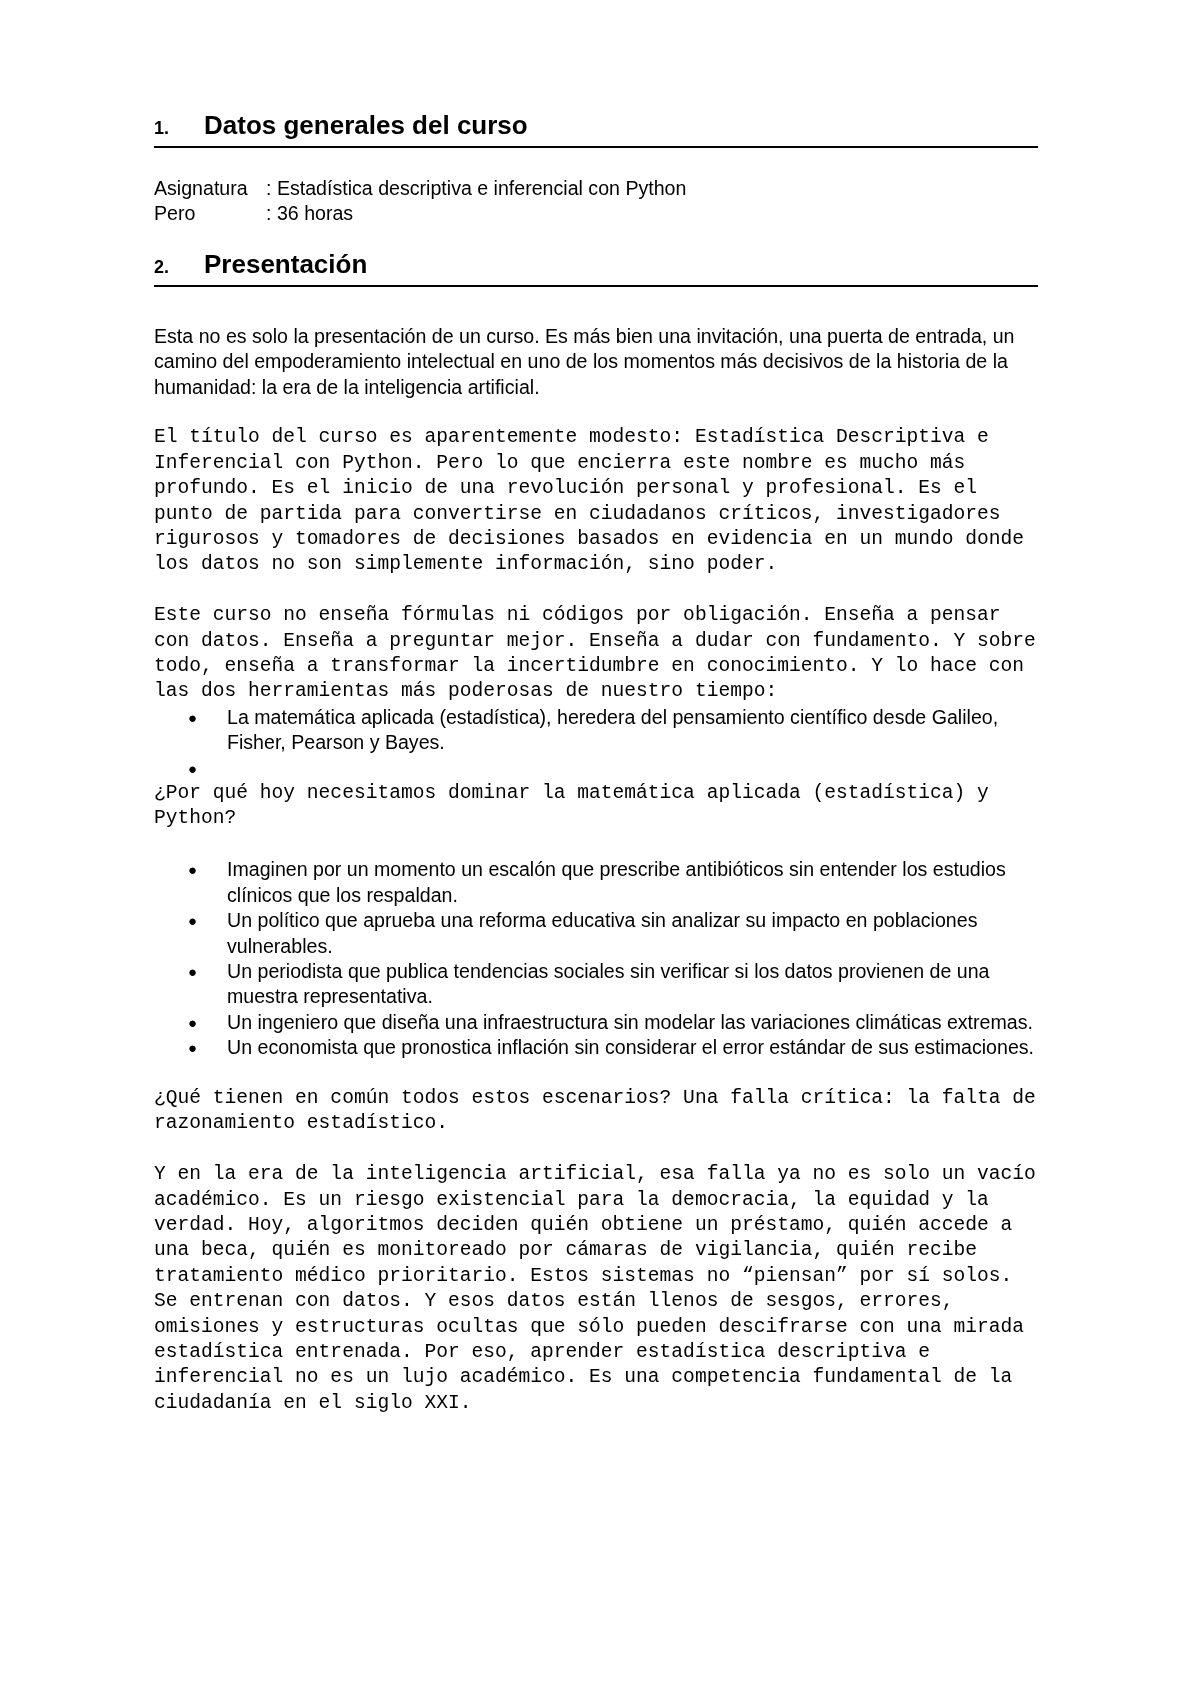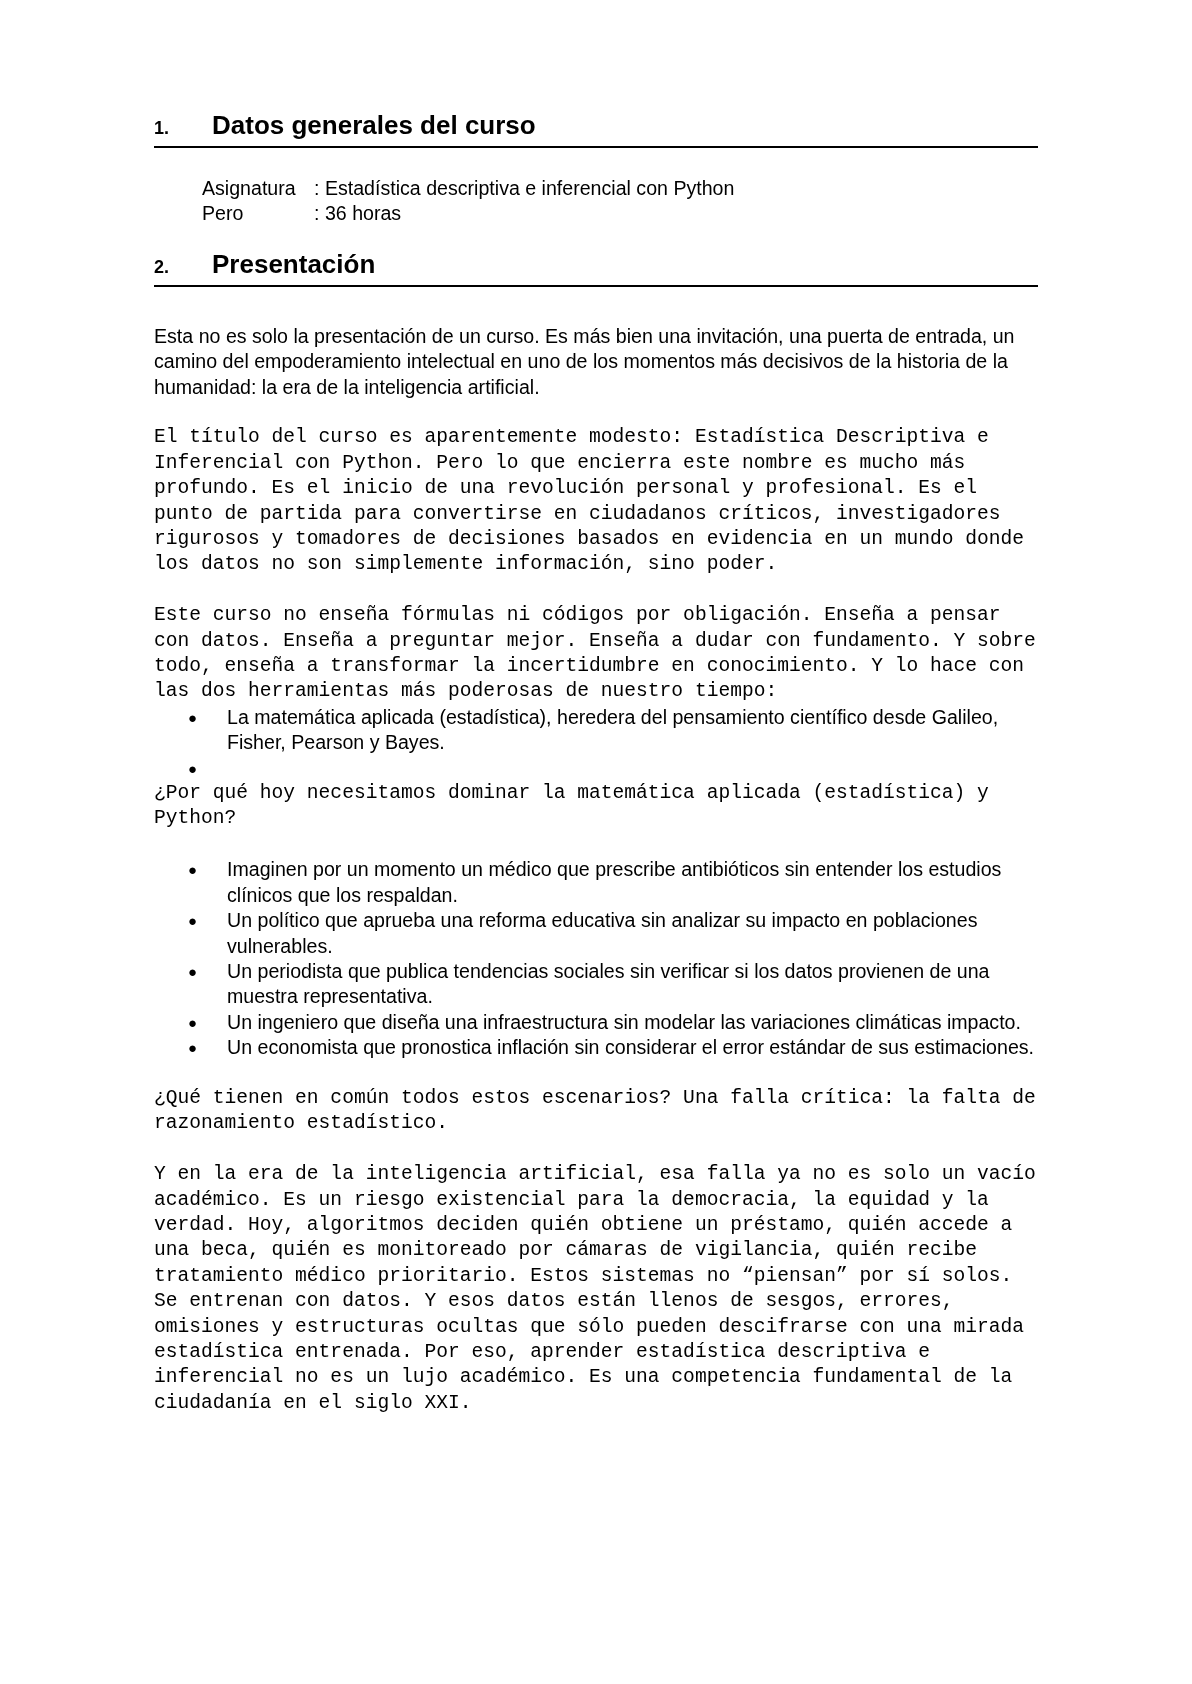--- a/index.html
+++ b/index.html
@@ -2,25 +2,25 @@
 <html><head>
 <meta charset="utf-8">
 <style>
   html, body { margin: 0; padding: 0; background: #ffffff; }
   body { width: 1192px; height: 1684px; position: relative; overflow: hidden;
          font-family: "Liberation Sans", sans-serif; color: #000; }
   .page { position: absolute; left: 0; top: 0; width: 1192px; height: 1684px; }
   .content { position: absolute; left: 154px; top: 108px; width: 884px; }
   .heading { position: relative; border-bottom: 2px solid #000; height: 38px; }
   .heading .num { position: absolute; left: 0; bottom: 7px; font-size: 18px; font-weight: bold; }
-  .heading .title { position: absolute; left: 58px; bottom: 5px; font-size: 26px; font-weight: bold; }
+  .heading .title { position: absolute; left: 50px; bottom: 5px; font-size: 26px; font-weight: bold; }
   p, .info-row, li { font-size: 19.6px; line-height: 25.4px; margin: 0; }
   .info { margin-top: 28px; }
   .info-row { display: flex; }
-  .info-label { width: 112px; margin-left: 48px; }
+  .info-label { width: 112px; }
   .h2 { margin-top: 20px; }
   .para { margin-top: 25.4px; font-family: Liberation Mono, monospace; }
   .first-para { margin-top: 37px; }
   ul { list-style: none; margin: 0; padding: 0; }
   li { position: relative; padding-left: 73px; }
   li .bullet { position: absolute; left: 34px; top: 0; font-size: 15px; }
   .gap { margin-top: 25.4px; }
 </style>
 </head>
 <body>
@@ -54,24 +54,24 @@
     <p class="para">Este curso no enseña fórmulas ni códigos por obligación. Enseña a pensar con datos. Enseña a preguntar mejor. Enseña a dudar con fundamento. Y sobre todo, enseña a transformar la incertidumbre en conocimiento. Y lo hace con las dos herramientas más poderosas de nuestro tiempo:</p>
 
     <ul>
       <li><span class="bullet">●</span><span>La matemática aplicada (estadística), heredera del pensamiento científico desde Galileo, Fisher, Pearson y Bayes.</span></li>
       <li><span class="bullet">●</span></li>
     </ul>
 
     <p class="para">¿Por qué hoy necesitamos dominar la matemática aplicada (estadística) y Python?</p>
 
     <ul class="gap">
-      <li><span class="bullet">●</span><span>Imaginen por un momento un médico que prescribe antibióticos sin entender los estudios clínicos que los respaldan.</span></li>
+      <li><span class="bullet">●</span><span>Imaginen por un momento un escalón que prescribe antibióticos sin entender los estudios clínicos que los respaldan.</span></li>
       <li><span class="bullet">●</span><span>Un político que aprueba una reforma educativa sin analizar su impacto en poblaciones vulnerables.</span></li>
       <li><span class="bullet">●</span><span>Un periodista que publica tendencias sociales sin verificar si los datos provienen de una muestra representativa.</span></li>
-      <li><span class="bullet">●</span><span>Un ingeniero que diseña una infraestructura sin modelar las variaciones climáticas impacto.</span></li>
+      <li><span class="bullet">●</span><span>Un ingeniero que diseña una infraestructura sin modelar las variaciones climáticas extremas.</span></li>
       <li><span class="bullet">●</span><span>Un economista que pronostica inflación sin considerar el error estándar de sus estimaciones.</span></li>
     </ul>
 
     <p class="para">¿Qué tienen en común todos estos escenarios? Una falla crítica: la falta de razonamiento estadístico.</p>
     <p class="para">Y en la era de la inteligencia artificial, esa falla ya no es solo un vacío académico. Es un riesgo existencial para la democracia, la equidad y la verdad. Hoy, algoritmos deciden quién obtiene un préstamo, quién accede a una beca, quién es monitoreado por cámaras de vigilancia, quién recibe tratamiento médico prioritario. Estos sistemas no “piensan” por sí solos. Se entrenan con datos. Y esos datos están llenos de sesgos, errores, omisiones y estructuras ocultas que sólo pueden descifrarse con una mirada estadística entrenada. Por eso, aprender estadística descriptiva e inferencial no es un lujo académico. Es una competencia fundamental de la ciudadanía en el siglo XXI.</p>
 
   </div>
 </div>
 
 </body></html>

